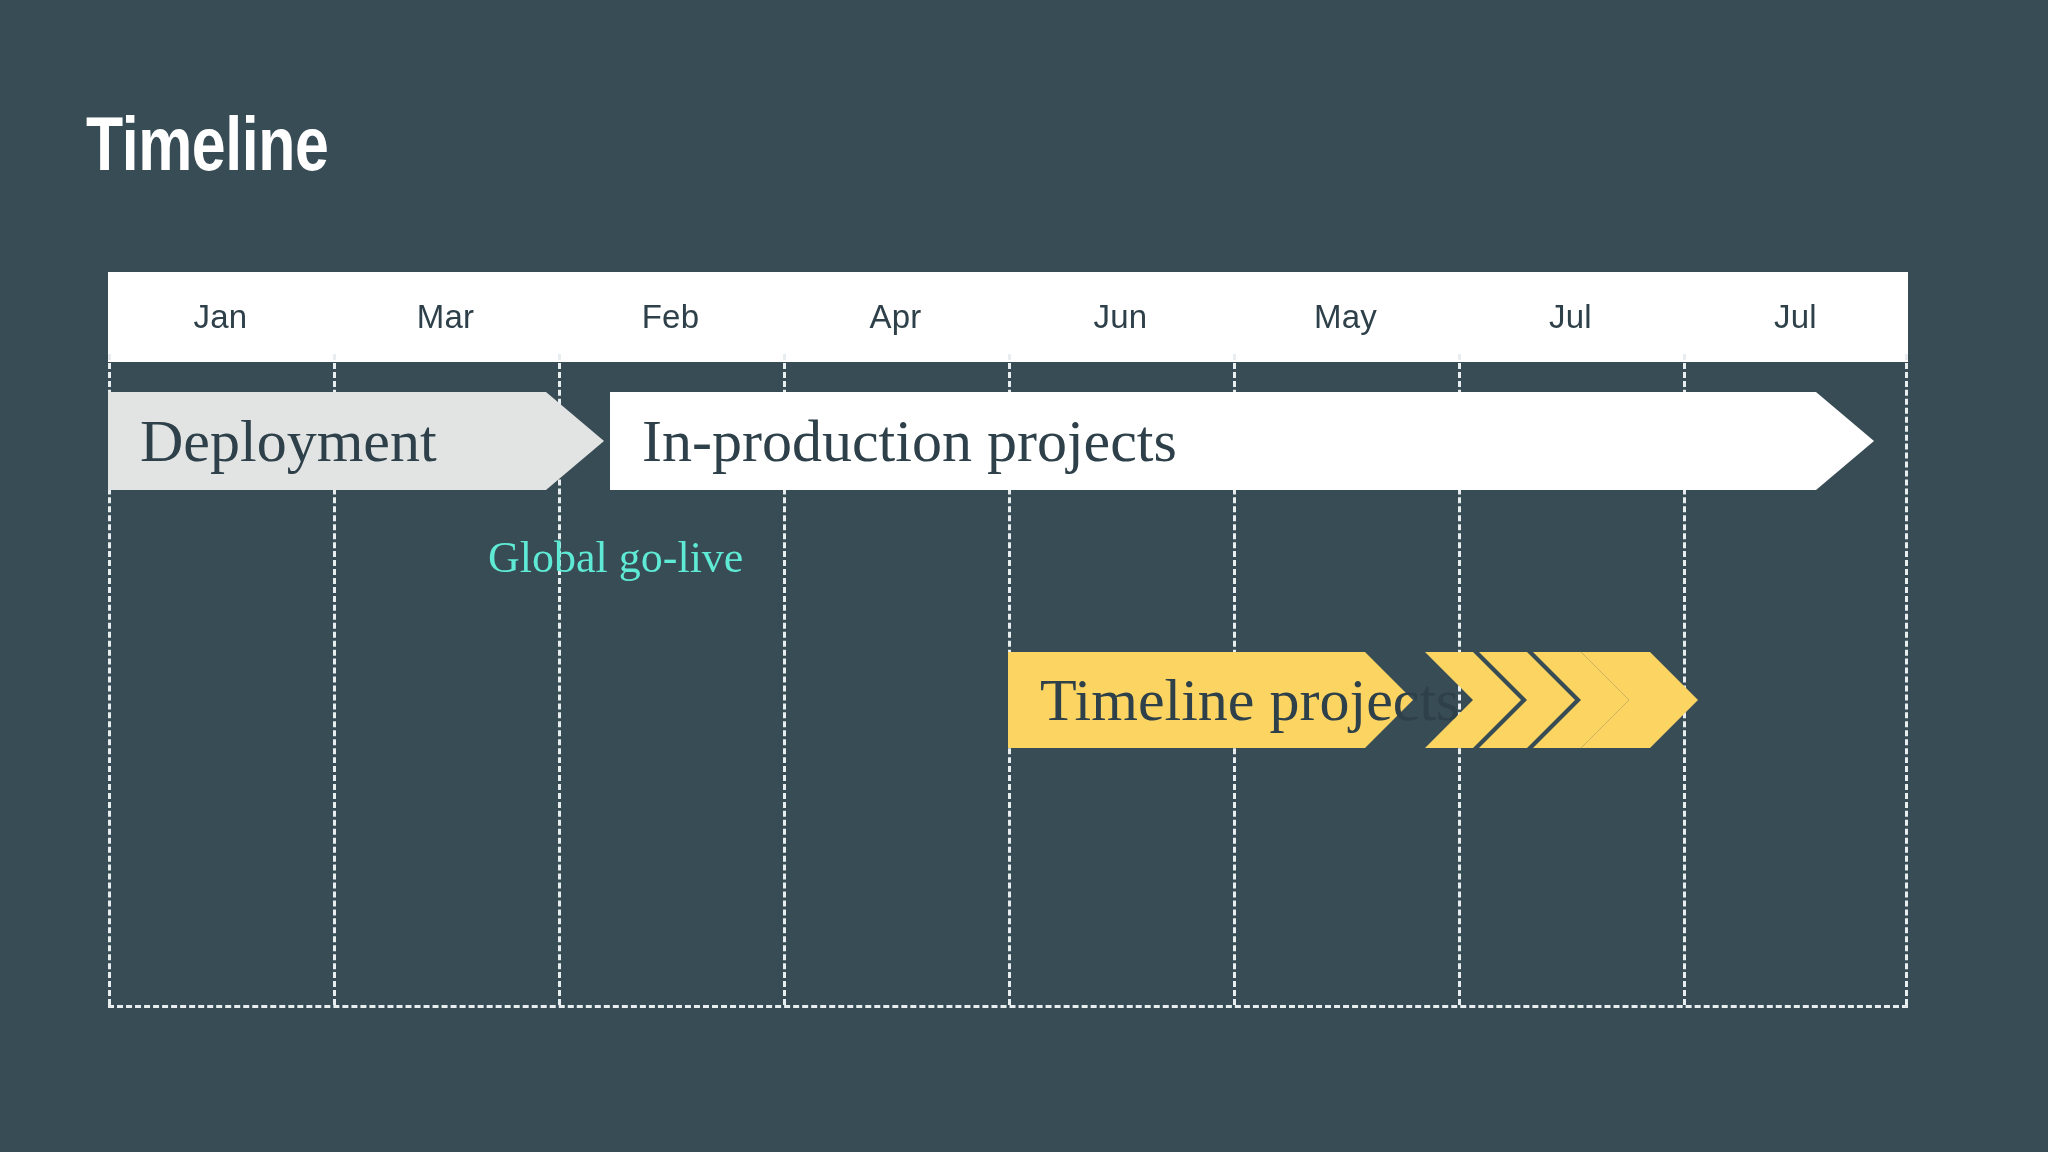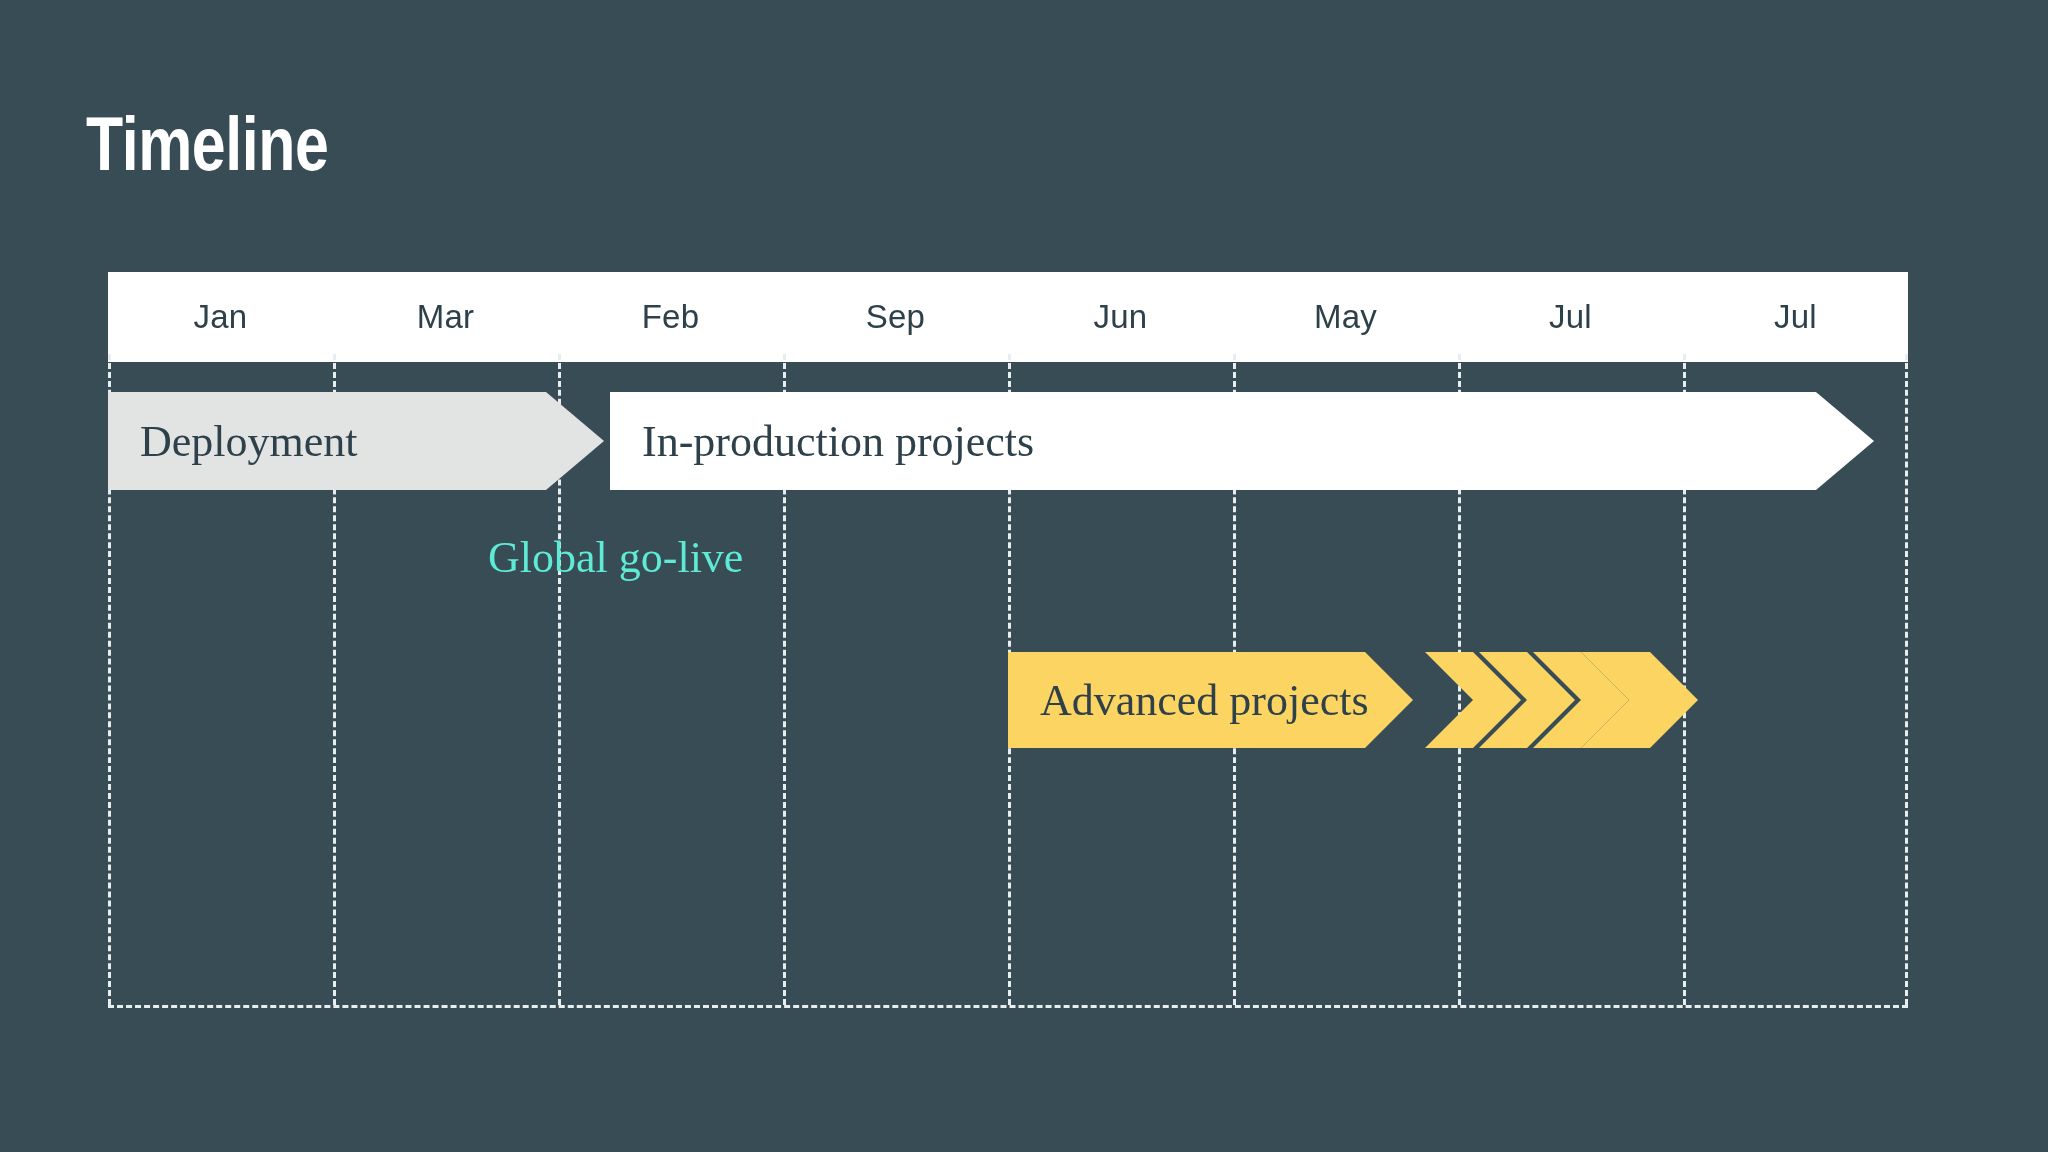--- a/index.html
+++ b/index.html
@@ -88,21 +88,21 @@
     height: 654px;
   }
 
   .bar {
     position: absolute;
     display: flex;
     align-items: center;
   }
   .bar-label {
     font-family: "Liberation Serif", serif;
-    font-size: 44px;
+    font-size: 60px;
     color: #2e4049;
     white-space: nowrap;
     position: relative;
     z-index: 2;
   }
 
   
   .bar-deployment {
     left: 0px;
     top: 38px;
@@ -224,21 +224,21 @@
 <body>
 
 <div class="slide-title">Timeline</div>
 
 <div class="chart">
 
   <div class="month-header">
     <div class="month-cell">Jan</div>
     <div class="month-cell">Mar</div>
     <div class="month-cell">Feb</div>
-    <div class="month-cell">Sep</div>
+    <div class="month-cell">Apr</div>
     <div class="month-cell">Jun</div>
     <div class="month-cell">May</div>
     <div class="month-cell">Jul</div>
     <div class="month-cell">Jul</div>
   </div>
 
   <div class="grid-body">
     <div class="gridline" style="left:0px"></div>
     <div class="gridline" style="left:225px"></div>
     <div class="gridline" style="left:450px"></div>
@@ -263,18 +263,18 @@
     </div>
 
     <div class="milestone">Global go-live</div>
 
     <div class="bar-advanced">
       <div class="chev-main"></div>
       <div class="chev-seg s1"></div>
       <div class="chev-seg s2"></div>
       <div class="chev-seg s3"></div>
       <div class="chev-tail"></div>
-      <div class="bar-label">Advanced projects</div>
+      <div class="bar-label">Timeline projects</div>
     </div>
 
 
   </div>
 </div>
 
 </body></html>

